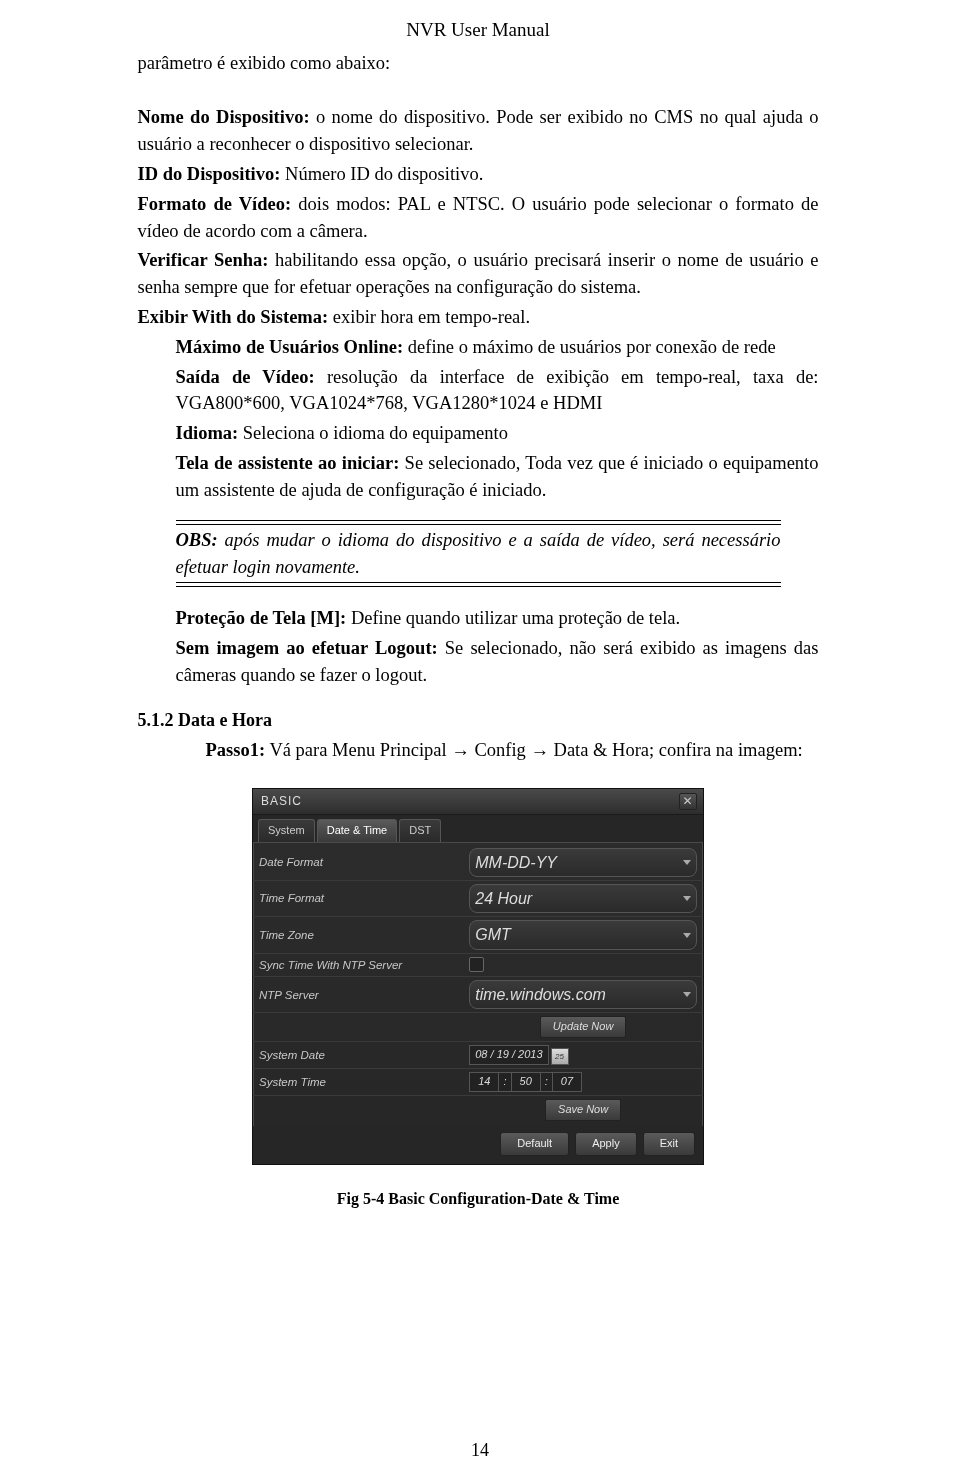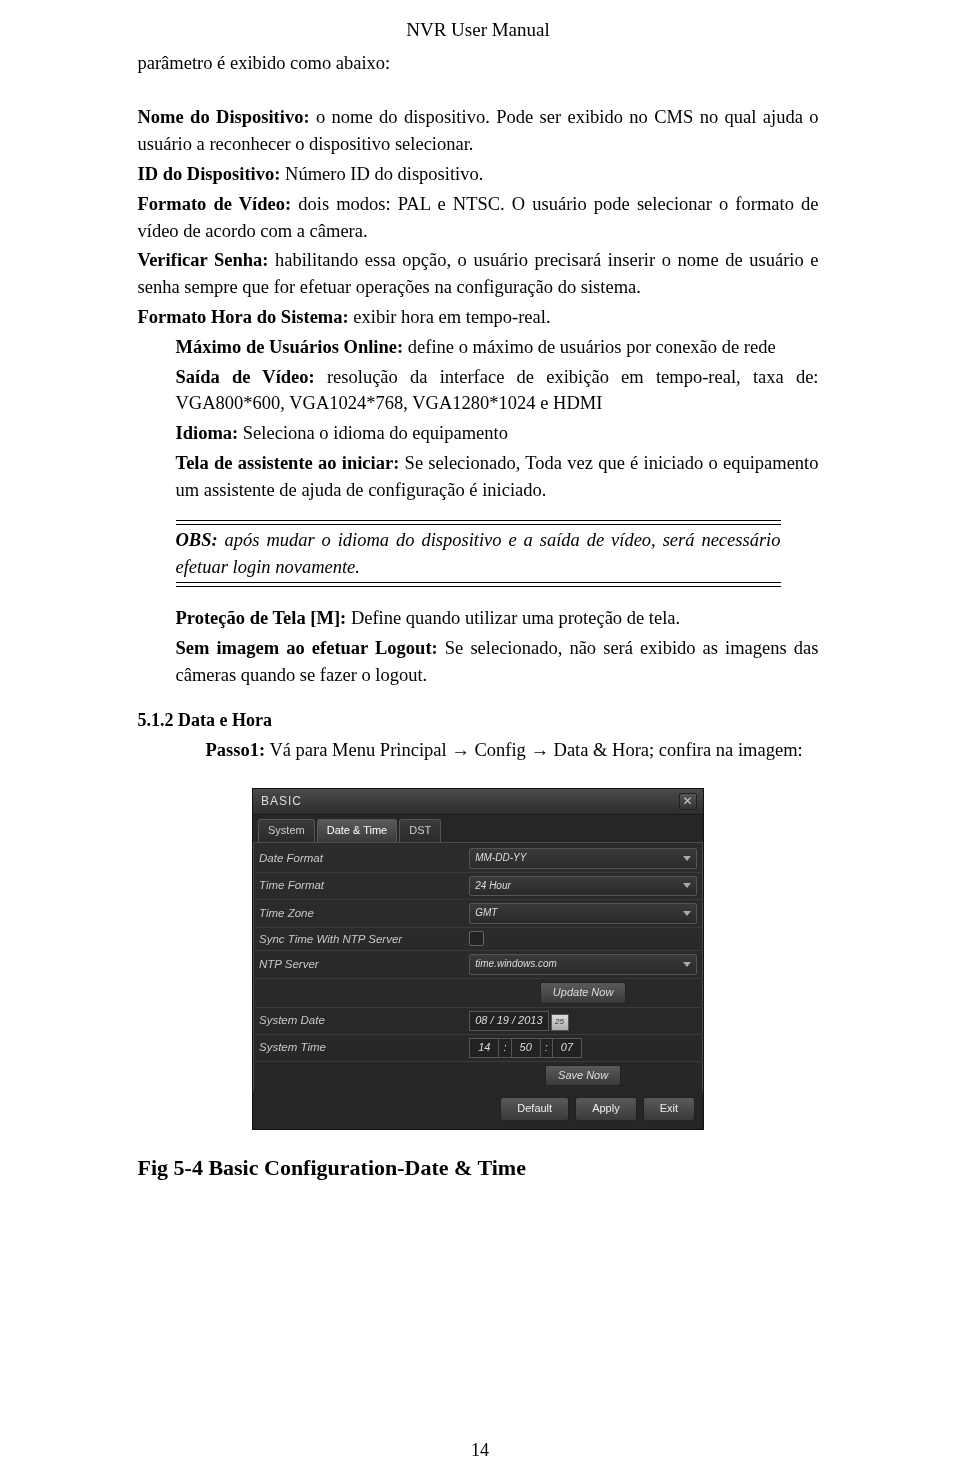--- a/index.html
+++ b/index.html
@@ -131,25 +131,25 @@
     flex: 1;
     display: flex;
     align-items: center;
   }
   .dd {
     flex: 1;
     background: linear-gradient(#3a3a3a,#2a2a2a);
     border: 1px solid #555;
     color: #ddd;
     padding: 2px 5px;
-    font-size: 10px;
+    font-size: 16px;
     display: flex;
     justify-content: space-between;
     align-items: center;
-    border-radius: 2px;
+    border-radius: 8px;
     cursor: pointer;
     text-align: right;
   }
   .dd-caret {
     width: 0; height: 0;
     border-left: 4px solid transparent;
     border-right: 4px solid transparent;
     border-top: 5px solid #aaa;
   }
   .chk {
@@ -206,24 +206,24 @@
   .btn-ftr {
     background: linear-gradient(#5a5a5a,#3a3a3a);
     border: 1px solid #222;
     color: #eee;
     padding: 3px 16px;
     font-size: 11px;
     border-radius: 3px;
     cursor: pointer;
   }
   .fig-caption {
-    text-align: left;
+    text-align: center;
     font-weight: bold;
     margin-top: 22px;
-    font-size: 22px;
+    font-size: 16px;
   }
   .page-num {
     position: absolute;
     bottom: 18px;
     left: 0; right: 0;
     text-align: center;
     font-size: 18px;
   }
   .center-row .row-val { justify-content: center; }
 </style>
@@ -237,21 +237,21 @@
     <p class="para">parâmetro é exibido como abaixo:</p>
 
     <p class="para gap-lg"><span class="bold">Nome do Dispositivo:</span><span> o nome do dispositivo. Pode ser exibido no CMS no qual ajuda o usuário a reconhecer o dispositivo selecionar.</span></p>
 
     <p class="para"><span class="bold">ID do Dispositivo:</span><span> Número ID do dispositivo.</span></p>
 
     <p class="para"><span class="bold">Formato de Vídeo:</span><span> dois modos: PAL e NTSC. O usuário pode selecionar o formato de vídeo de acordo com a câmera.</span></p>
 
     <p class="para"><span class="bold">Verificar Senha:</span><span> habilitando essa opção, o usuário precisará inserir o nome de usuário e senha sempre que for efetuar operações na configuração do sistema.</span></p>
 
-    <p class="para"><span class="bold">Formato Hora do Sistema:</span><span> exibir hora em tempo-real.</span></p>
+    <p class="para"><span class="bold">Exibir With do Sistema:</span><span> exibir hora em tempo-real.</span></p>
 
     <p class="para indent1"><span class="bold">Máximo de Usuários Online:</span><span> define o máximo de usuários por conexão de rede</span></p>
 
     <p class="para indent1"><span class="bold">Saída de Vídeo:</span><span> resolução da interface de exibição em tempo-real, taxa de: VGA800*600, VGA1024*768, VGA1280*1024 e HDMI</span></p>
 
     <p class="para indent1"><span class="bold">Idioma:</span><span> Seleciona o idioma do equipamento</span></p>
 
     <p class="para indent1"><span class="bold">Tela de assistente ao iniciar:</span><span> Se selecionado, Toda vez que é iniciado o equipamento um assistente de ajuda de configuração é iniciado.</span></p>
 
     <div class="obs-block">

